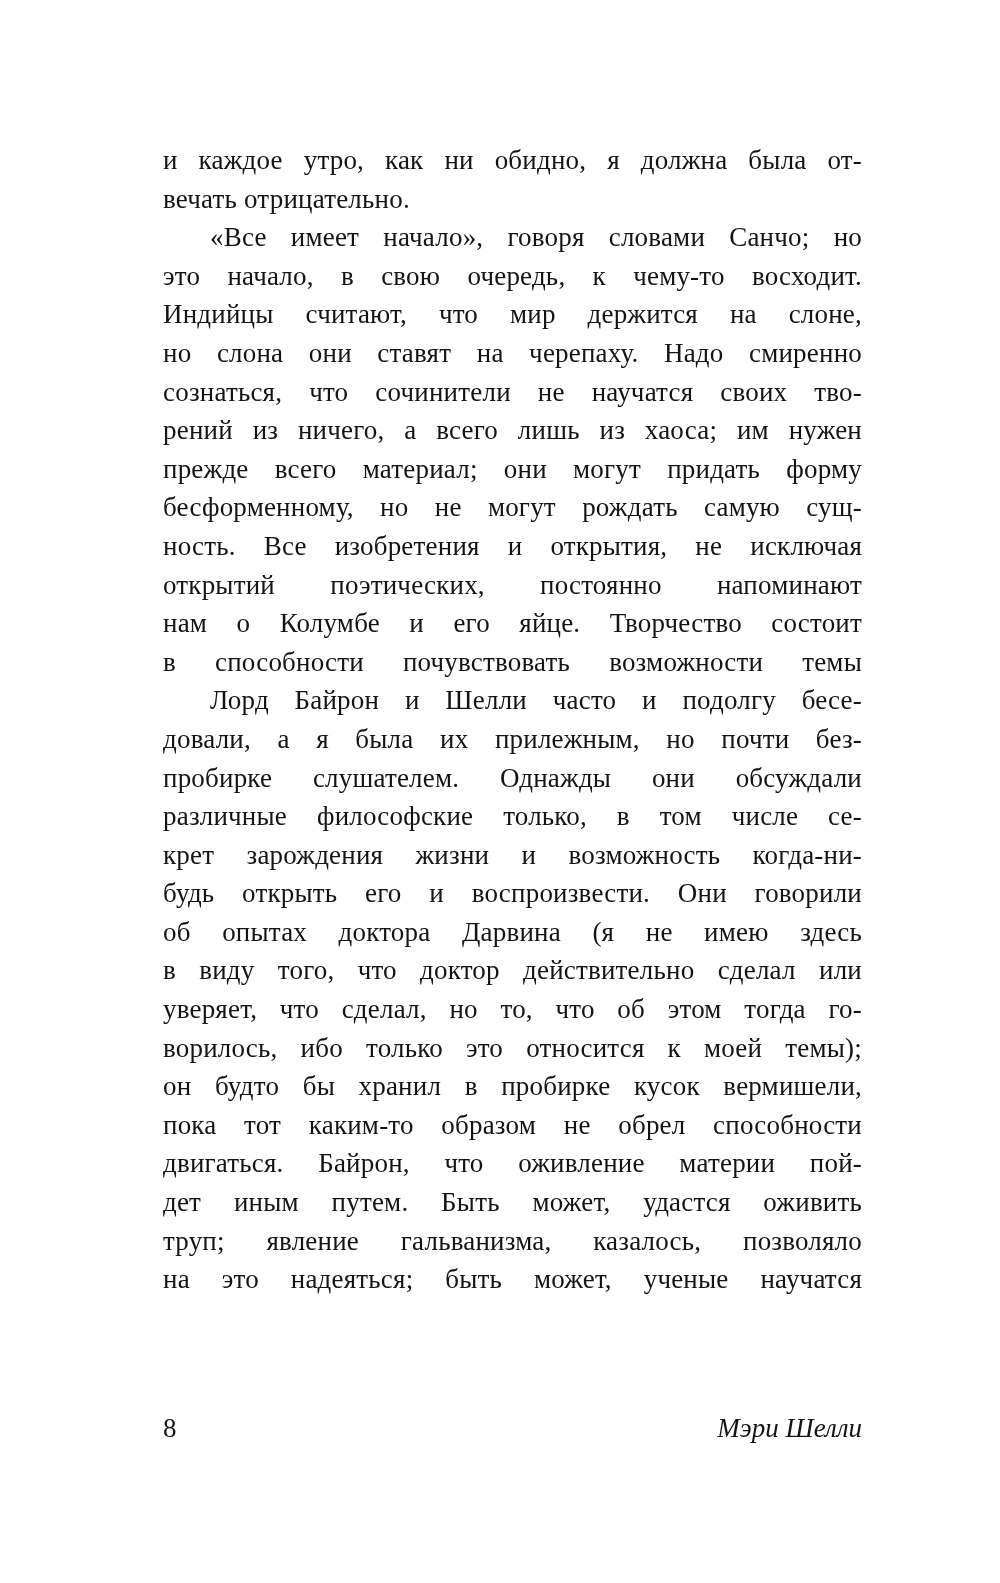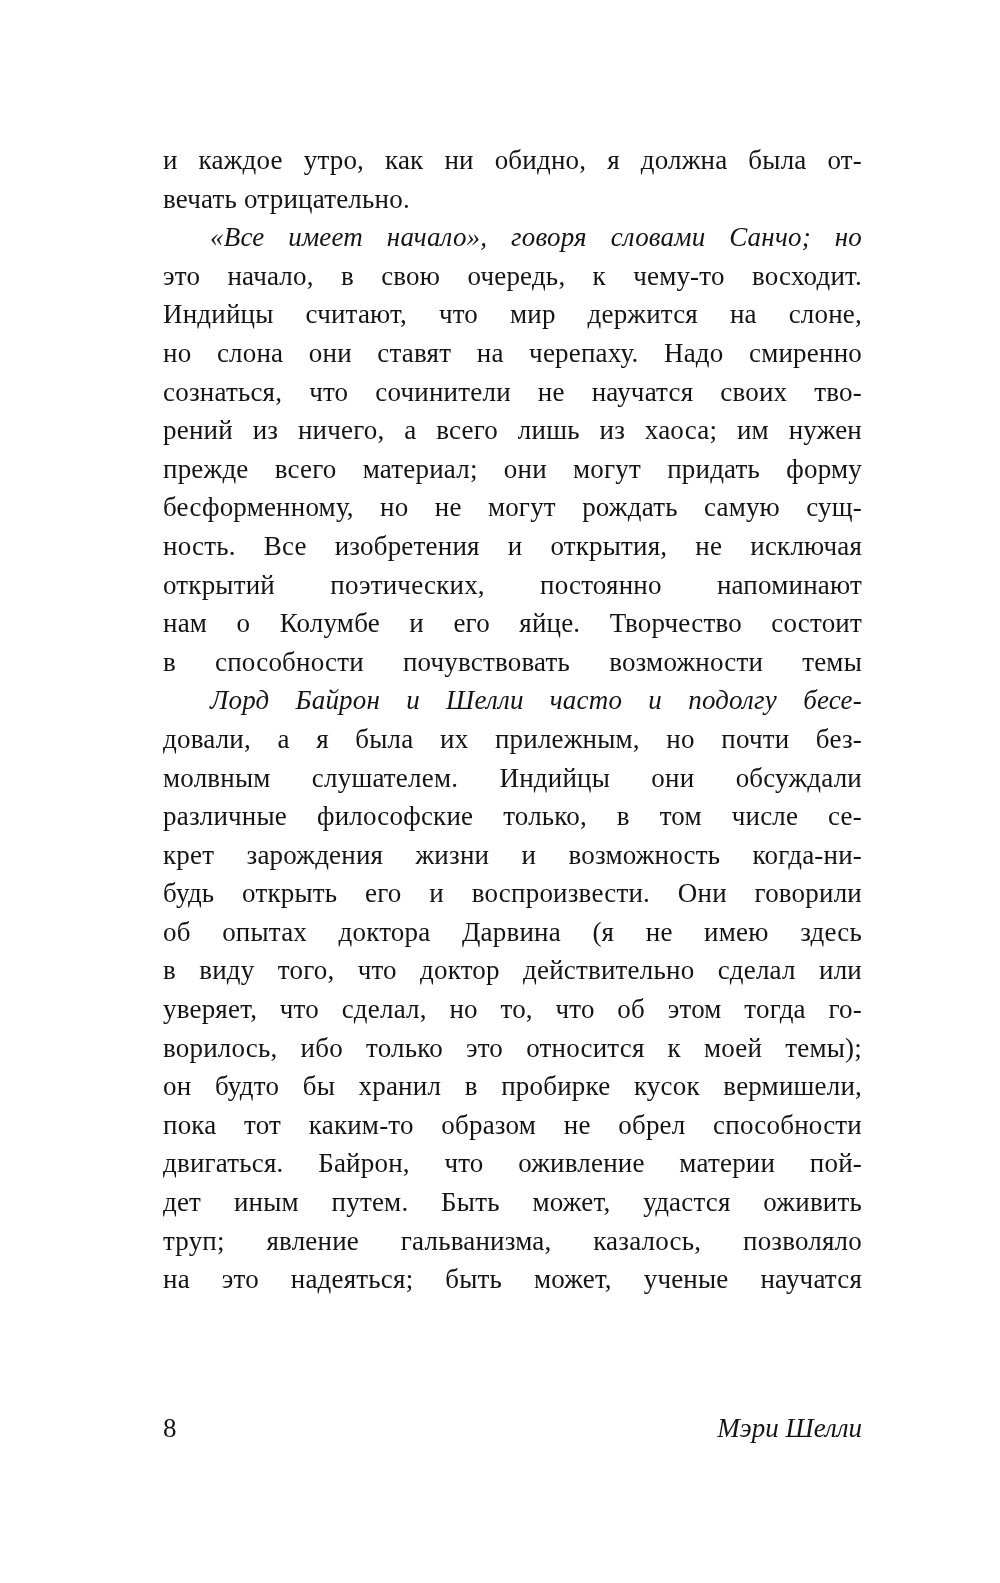--- a/index.html
+++ b/index.html
@@ -33,21 +33,20 @@
     -moz-text-align-last: justify;
     white-space: normal;
   }
   .line.align-left {
     text-align: center;
     text-align-last: left;
     -moz-text-align-last: left;
   }
   .line.indent {
     text-indent: 47px;
-    font-style: italic;
   }
   .footer {
     position: absolute;
     left: 163px;
     top: 1409px;
     width: 699px;
     font-size: 27px;
     line-height: 38px;
     display: flex;
     justify-content: space-between;
@@ -79,21 +78,21 @@
         <div class="line">прежде всего материал; они могут придать форму</div>
         <div class="line">бесформенному, но не могут рождать самую сущ-</div>
         <div class="line">ность. Все изобретения и открытия, не исключая</div>
         <div class="line">открытий поэтических, постоянно напоминают</div>
         <div class="line">нам о Колумбе и его яйце. Творчество состоит</div>
         <div class="line">в способности почувствовать возможности темы</div>
       </div>
       <div class="paragraph">
         <div class="line indent">Лорд Байрон и Шелли часто и подолгу бесе-</div>
         <div class="line">довали, а я была их прилежным, но почти без-</div>
-        <div class="line">молвным слушателем. Индийцы они обсуждали</div>
+        <div class="line">пробирке слушателем. Однажды они обсуждали</div>
         <div class="line">различные философские только, в том числе се-</div>
         <div class="line">крет зарождения жизни и возможность когда-ни-</div>
         <div class="line">будь открыть его и воспроизвести. Они говорили</div>
         <div class="line">об опытах доктора Дарвина (я не имею здесь</div>
         <div class="line">в виду того, что доктор действительно сделал или</div>
         <div class="line">уверяет, что сделал, но то, что об этом тогда го-</div>
         <div class="line">ворилось, ибо только это относится к моей темы);</div>
         <div class="line">он будто бы хранил в пробирке кусок вермишели,</div>
         <div class="line">пока тот каким-то образом не обрел способности</div>
         <div class="line">двигаться. Байрон, что оживление материи пой-</div>

